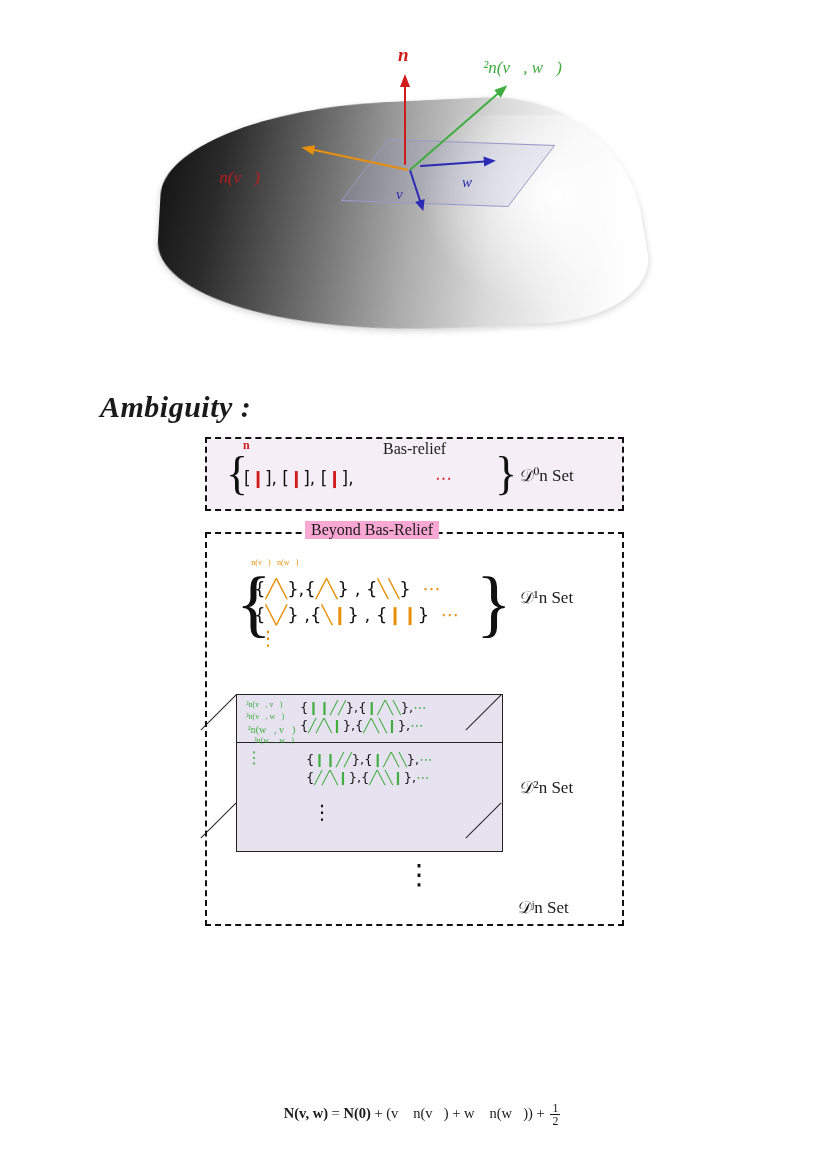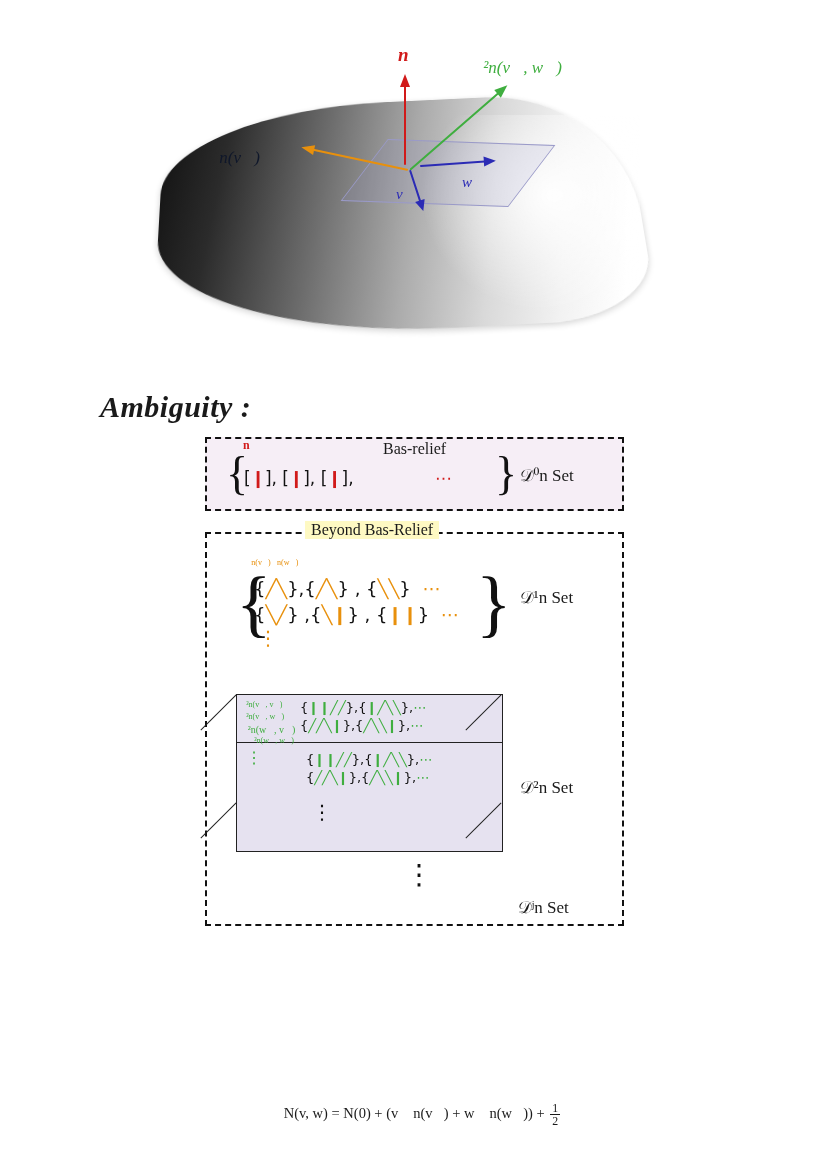--- a/index.html
+++ b/index.html
@@ -46,21 +46,21 @@
   .brace{position:absolute;font-size:58px;line-height:1;color:#111;font-family:"Liberation Serif",serif;}
   .setlabel{position:absolute;font-size:17px;white-space:nowrap;}
 
   .smallset{position:absolute;white-space:nowrap;}
   .dots{letter-spacing:2px;}
 
   
   .glyphrow{position:absolute;white-space:nowrap;font-family:"DejaVu Sans",sans-serif;}
 
   #formula{position:absolute;left:28px;top:1102px;width:790px;text-align:center;font-size:14.5px;}
-  .cap{font-weight:normal;}
+  .cap{font-weight:bold;}
   .fr{display:inline-block;vertical-align:middle;text-align:center;font-size:.82em;line-height:1.05;margin:0 2px;}
   .fr .num{display:block;border-bottom:1px solid #1a1a1a;padding:0 2px;}
   .fr .den{display:block;padding:0 2px;}
 
   
   .prism-face{position:absolute;background:#e6e2f0;border:1.4px solid #222;}
   .prism-line{position:absolute;background:#222;height:1.4px;transform-origin:0 50%;}
 </style>
 </head>
 <body>
@@ -80,21 +80,21 @@
   <div class="vec" style="left:290px;top:150px;width:130px;transform:rotate(-41deg);">
     <div class="shaft" style="width:118px;background:#3fae3f;"></div>
     <div class="head" style="left:116px;border-left:13px solid #3fae3f;"></div>
   </div>
   <div class="lbl" style="left:350px;top:38px;color:#3fae3f;font-size:17px;">𝒟²n(v⃗, w⃗)</div>
 
   <div class="vec" style="left:288px;top:150px;width:110px;transform:rotate(192deg);">
     <div class="shaft" style="width:98px;background:#e8900c;"></div>
     <div class="head" style="left:96px;border-left:13px solid #e8900c;"></div>
   </div>
-  <div class="lbl" style="left:86px;top:128px;color:#0f172a;font-size:17px;">𝒟n(v⃗)</div>
+  <div class="lbl" style="left:86px;top:148px;color:#b91c1c;font-size:17px;">𝒟n(v⃗)</div>
 
   <div class="vec" style="left:290px;top:150px;width:44px;transform:rotate(72deg);">
     <div class="shaft" style="width:34px;background:#2b2bb5;"></div>
     <div class="head" style="left:32px;border-left:11px solid #2b2bb5;"></div>
   </div>
   <div class="lbl" style="left:276px;top:166px;color:#2b2bb5;font-size:15px;">v⃗</div>
 
   <div class="vec" style="left:300px;top:146px;width:78px;transform:rotate(-4deg);">
     <div class="shaft" style="width:66px;background:#2b2bb5;"></div>
     <div class="head" style="left:64px;border-left:12px solid #2b2bb5;"></div>
@@ -112,21 +112,21 @@
 <div class="brace" style="left:226px;top:451px;font-size:46px;">{</div>
 <div class="glyphrow" style="left:244px;top:468px;font-size:17px;color:#d11a1a;">
   <span style="color:#111;">[</span>❙<span style="color:#111;">], [</span>❙<span style="color:#111;">], [</span>❙<span style="color:#111;">],</span>
 </div>
 <div class="smallset dots" style="left:435px;top:468px;font-size:17px;color:#d11a1a;">⋯</div>
 <div class="brace" style="left:495px;top:451px;font-size:46px;">}</div>
 <div class="setlabel" style="left:520px;top:466px;">𝒟⁰n Set</div>
 
 <div class="dashbox" style="left:205px;top:532px;width:415px;height:390px;"></div>
 
-<div class="setlabel" style="left:305px;top:521px;font-size:16px;background:#fef9c3;padding:0 6px;">Beyond Bas-Relief</div>
+<div class="setlabel" style="left:305px;top:521px;font-size:16px;background:#f9a8d4;padding:0 6px;">Beyond Bas-Relief</div>
 
 <div class="setlabel" style="left:245px;top:558px;font-size:8px;color:#e8900c;">
   <span>𝒟n(v⃗)𝒟n(w⃗)</span>
 </div>
 
 <div class="brace" style="left:236px;top:566px;font-size:74px;">{</div>
 
 <div class="glyphrow" style="left:254px;top:578px;font-size:18px;color:#e8900c;">
   <span style="color:#111;">{</span>╱╲<span style="color:#111;">},{</span>╱╲<span style="color:#111;">} , {</span>╲╲<span style="color:#111;">}</span>
   <span class="dots" style="margin-left:6px;">⋯</span>

